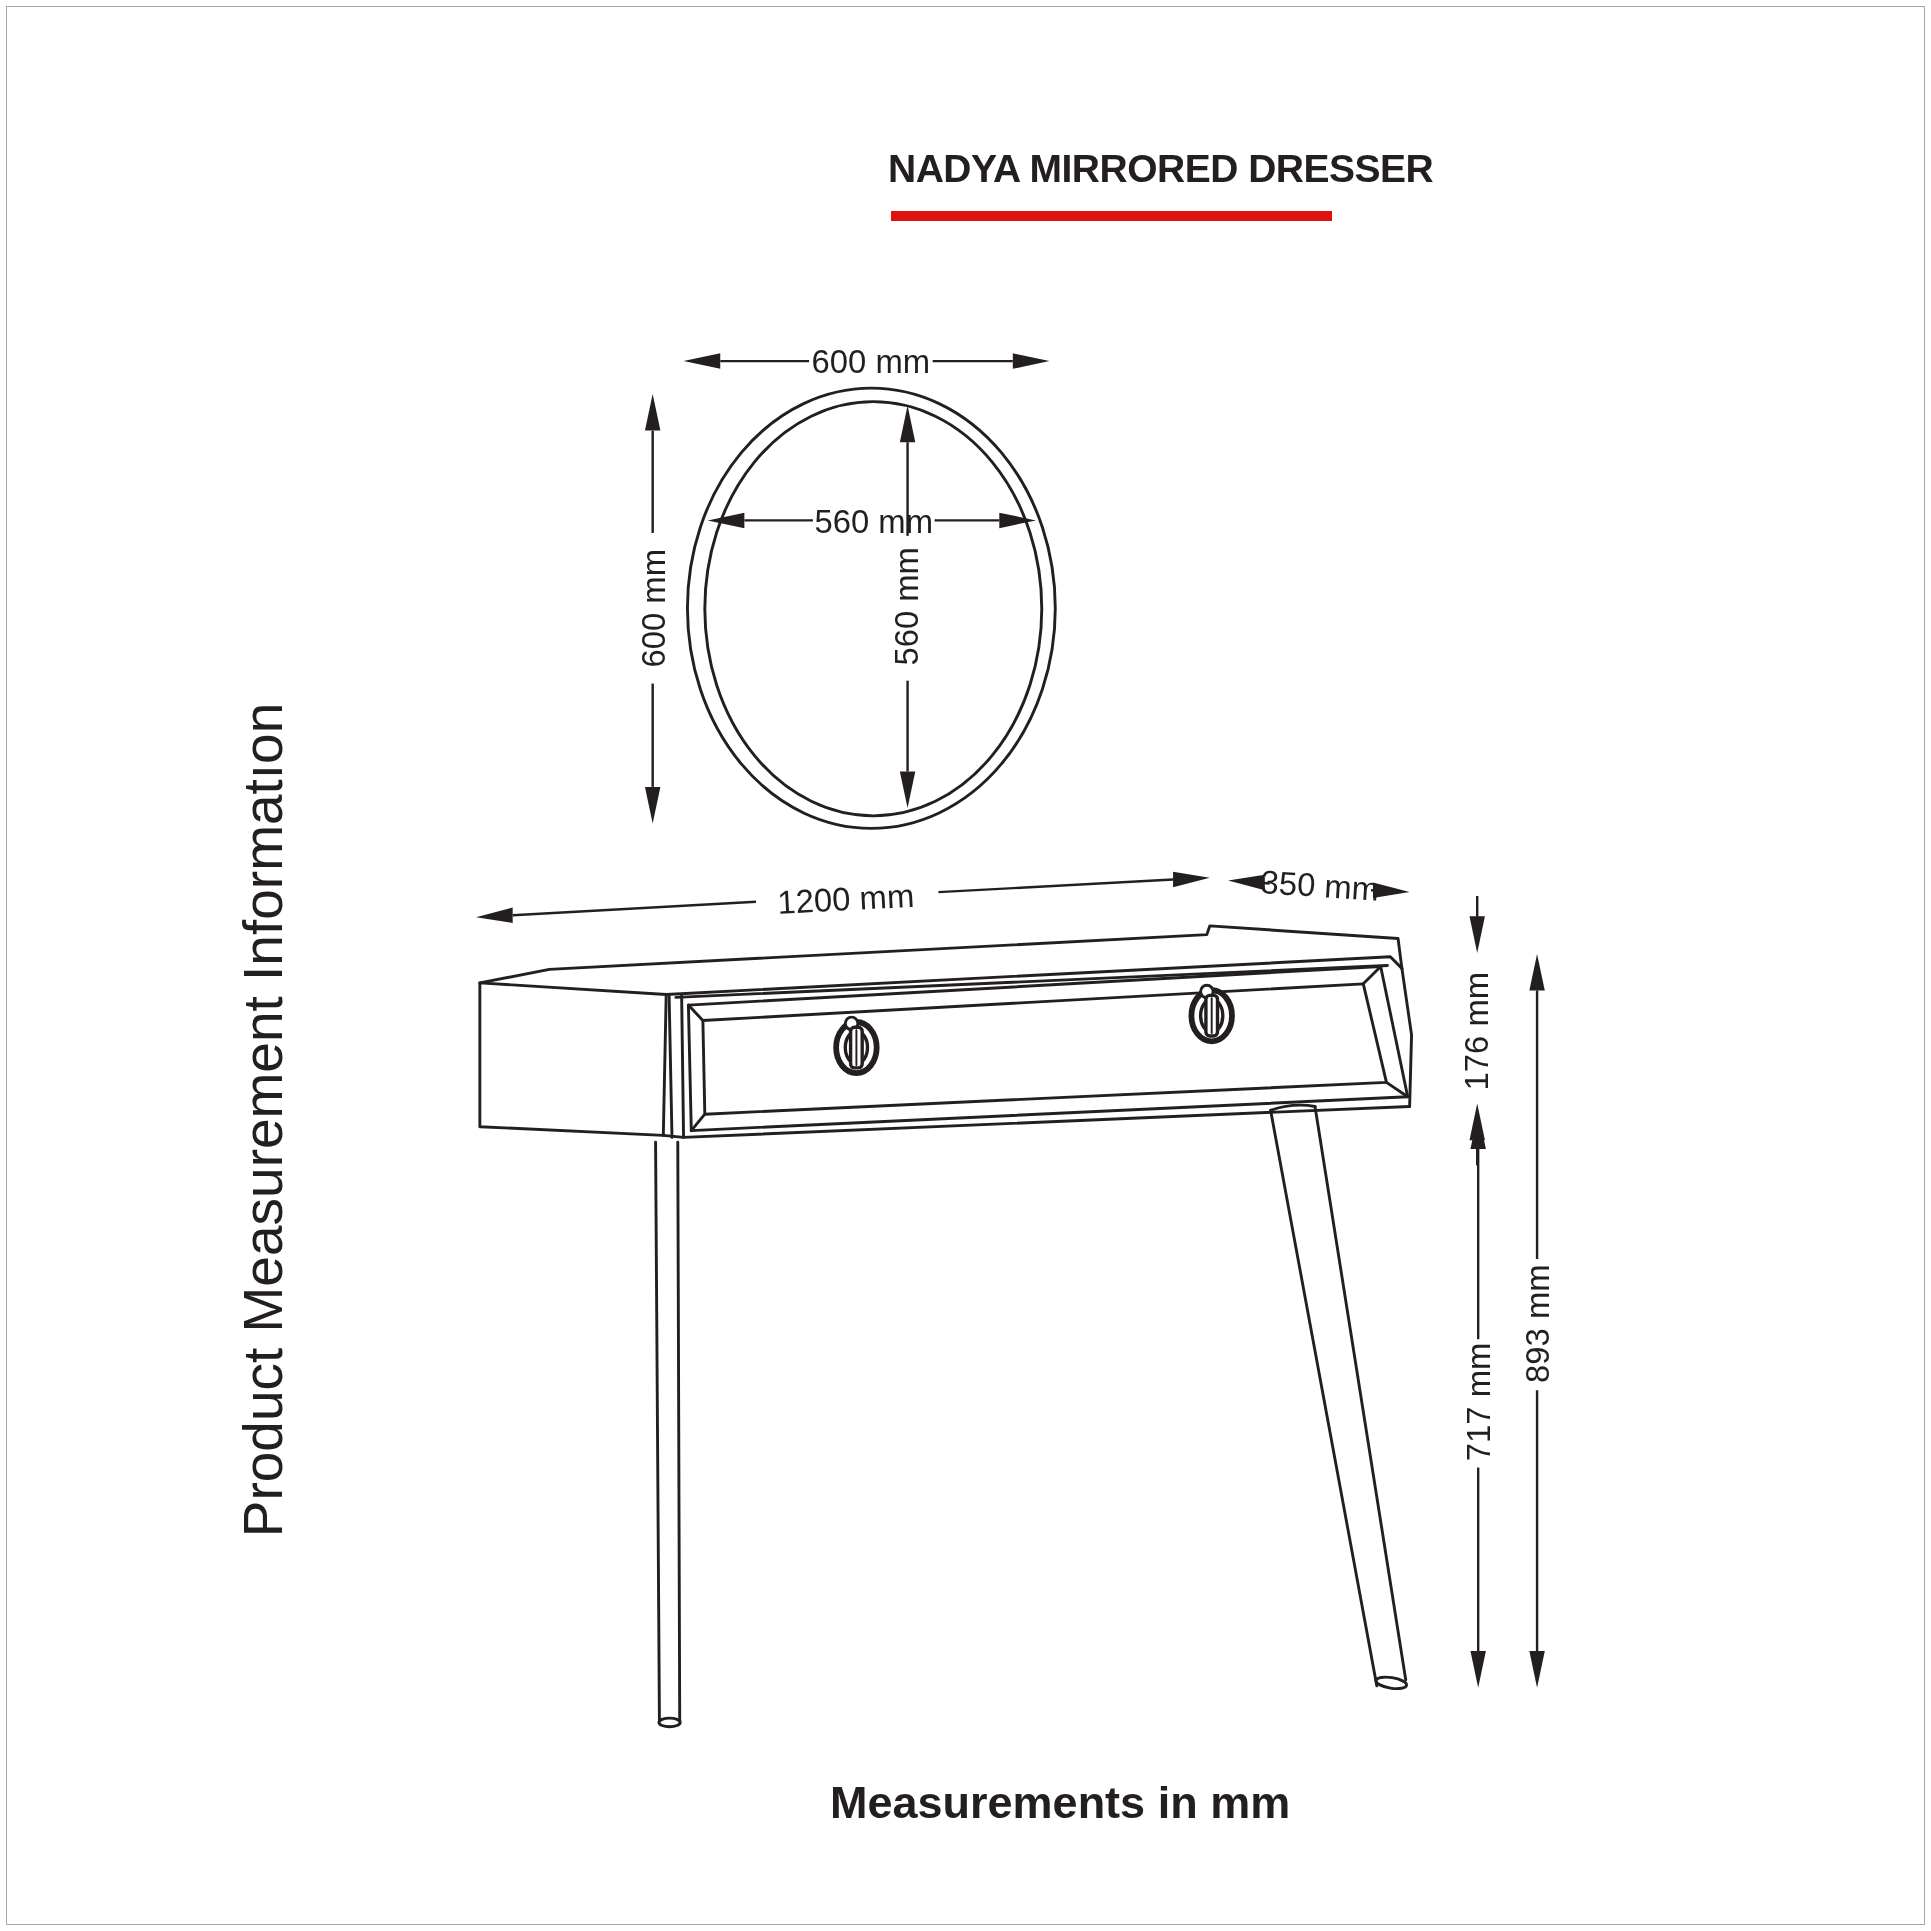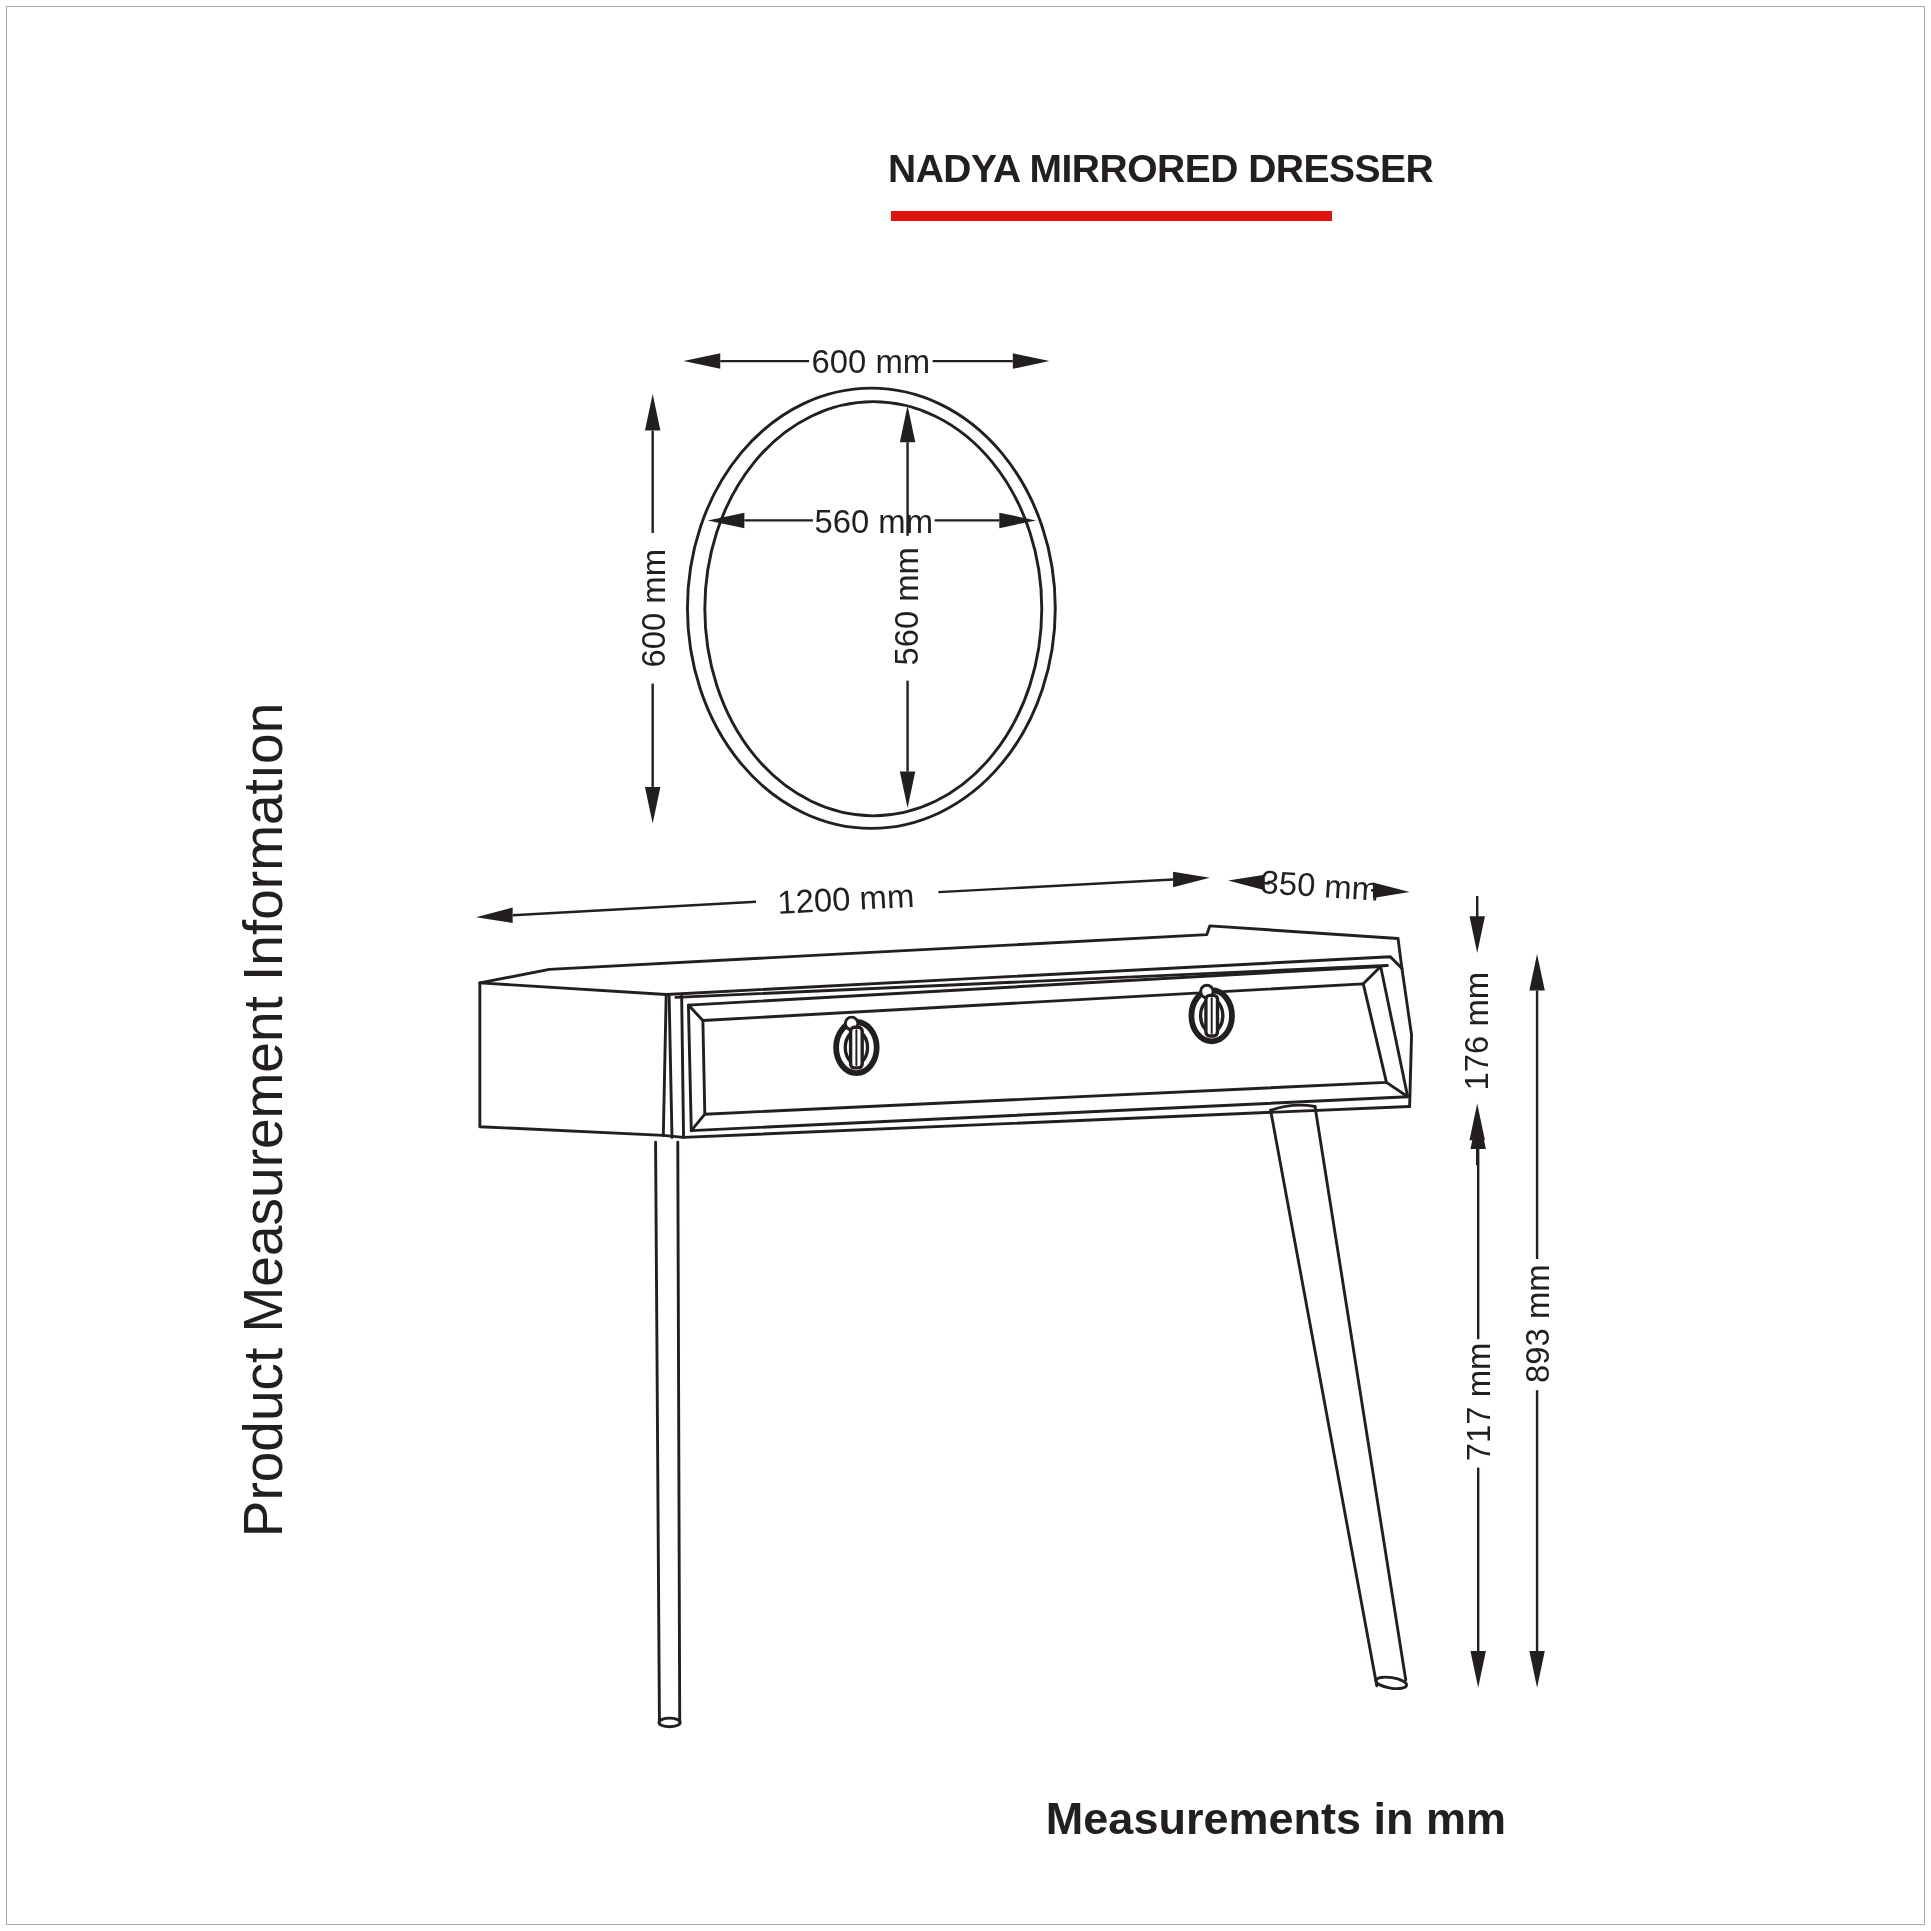--- a/index.html
+++ b/index.html
@@ -4,22 +4,22 @@
 <style>
   html,body{margin:0;padding:0;background:#fff;}
   .canvas{position:relative;width:1931px;height:1931px;background:#ffffff;
           font-family:"Liberation Sans", sans-serif;color:#231f20;overflow:hidden;}
   .frame{position:absolute;left:5.8px;top:5.8px;right:5.8px;bottom:5.8px;border:1.9px solid #a8a8a8;}
   .title{position:absolute;left:888px;top:147px;width:446px;text-align:center;
          font-size:39px;font-weight:700;letter-spacing:-0.5px;white-space:nowrap;}
   .red-rule{position:absolute;left:891px;top:211px;width:441px;height:9.7px;}
   .side-label{position:absolute;left:263px;top:1120px;transform:translate(-50%,-50%) rotate(-90deg);
               white-space:nowrap;font-size:55px;font-weight:400;}
-  .footer-note{position:absolute;left:830px;top:1777px;width:676px;text-align:right;
-               font-size:45px;font-weight:700;white-space:nowrap;margin-top:16px;}
+  .footer-note{position:absolute;left:830px;top:1777px;width:676px;text-align:left;
+               font-size:45px;font-weight:700;white-space:nowrap;}
   svg{position:absolute;left:0;top:0;}
   .stroke{fill:none;stroke:#231f20;stroke-width:3;stroke-linejoin:round;stroke-linecap:round;}
   .dim{fill:none;stroke:#231f20;stroke-width:2.5;stroke-linecap:butt;}
   .ah{fill:#231f20;stroke:none;}
   .lbl{font-family:"Liberation Sans",sans-serif;font-size:34px;fill:#231f20;}
   .white{fill:#ffffff;}
 </style>
 </head>
 <body>
 

